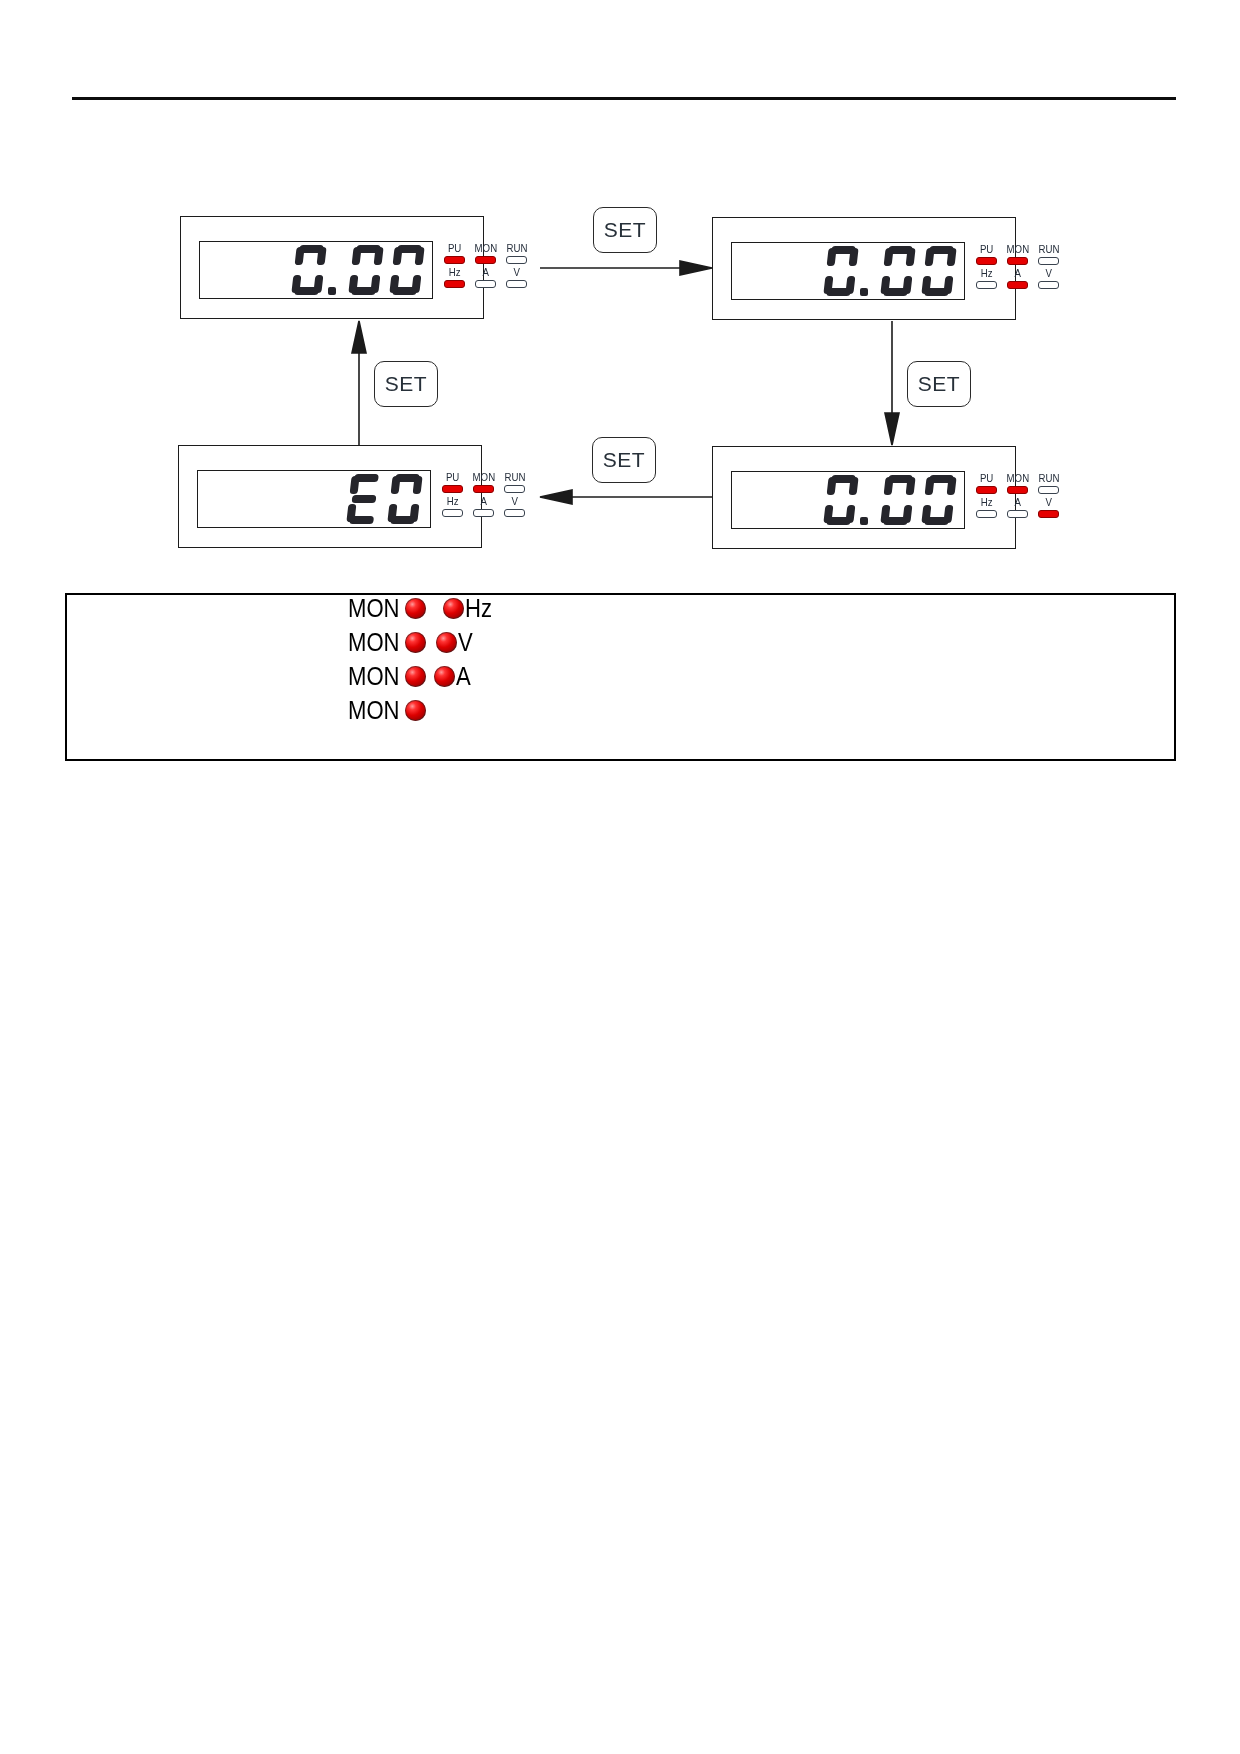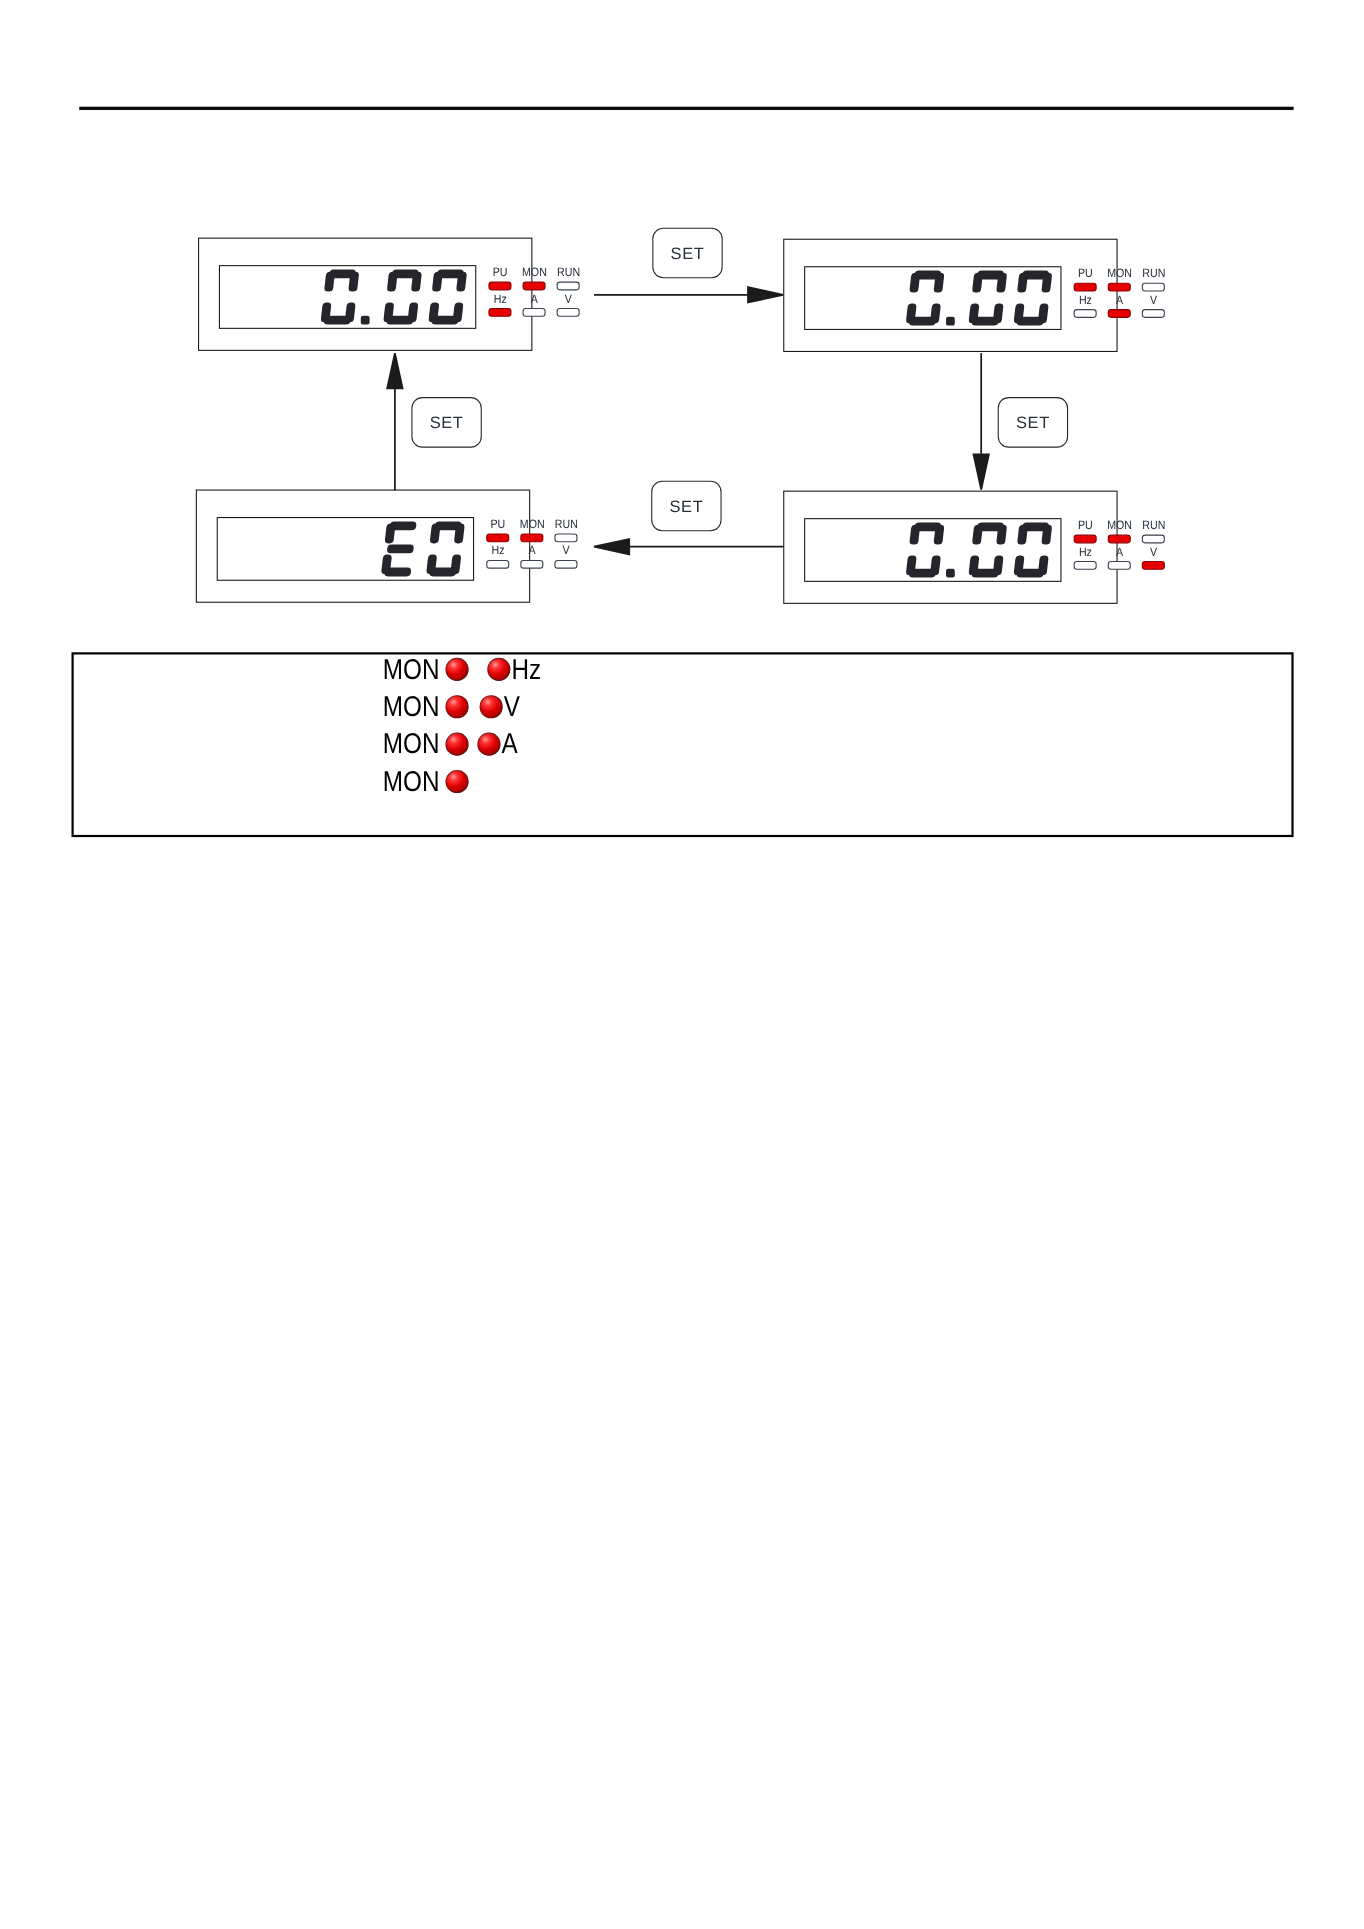--- a/index.html
+++ b/index.html
@@ -28,21 +28,21 @@
   .inds{position:absolute;left:258px;top:26px;width:96px;}
   .ind-row{display:flex;}
   .ind-row + .ind-row{margin-top:3px;}
   .ind{width:31px;display:flex;flex-direction:column;align-items:center;flex:none;}
   .ind-label{font-size:11px;line-height:11px;color:#242d3a;transform:scaleX(.88);white-space:nowrap;}
   .led-bar{width:19px;height:6px;border-radius:3px;border:1.4px solid #39424e;background:#fff;margin-top:2px;box-sizing:content-box;}
   .led-bar.on{background:#e60000;border-color:#8c0000;}
 
   
   .setbtn{position:absolute;width:64px;height:46px;border:1.6px solid #2a2a2a;border-radius:10px;background:#fff;
-    display:flex;align-items:center;justify-content:center;font-size:15px;color:#273039;letter-spacing:.5px;box-sizing:border-box;}
+    display:flex;align-items:center;justify-content:center;font-size:21px;color:#273039;letter-spacing:.5px;box-sizing:border-box;}
 
   
   .flow-svg{position:absolute;left:0;top:0;pointer-events:none;}
 
   
   .legend{position:absolute;left:65px;top:593px;width:1111px;height:168px;border:2.5px solid #000;box-sizing:border-box;background:#fff;}
   .legend-rows{position:absolute;left:281px;top:-4px;}
   .legend-row{display:flex;align-items:center;height:34px;}
   .mon-text,.unit-text{font-size:26px;line-height:26px;color:#000;transform:scaleX(.85);transform-origin:left center;white-space:nowrap;}
   .unit-text{transform-origin:left center;margin-left:1px;}

